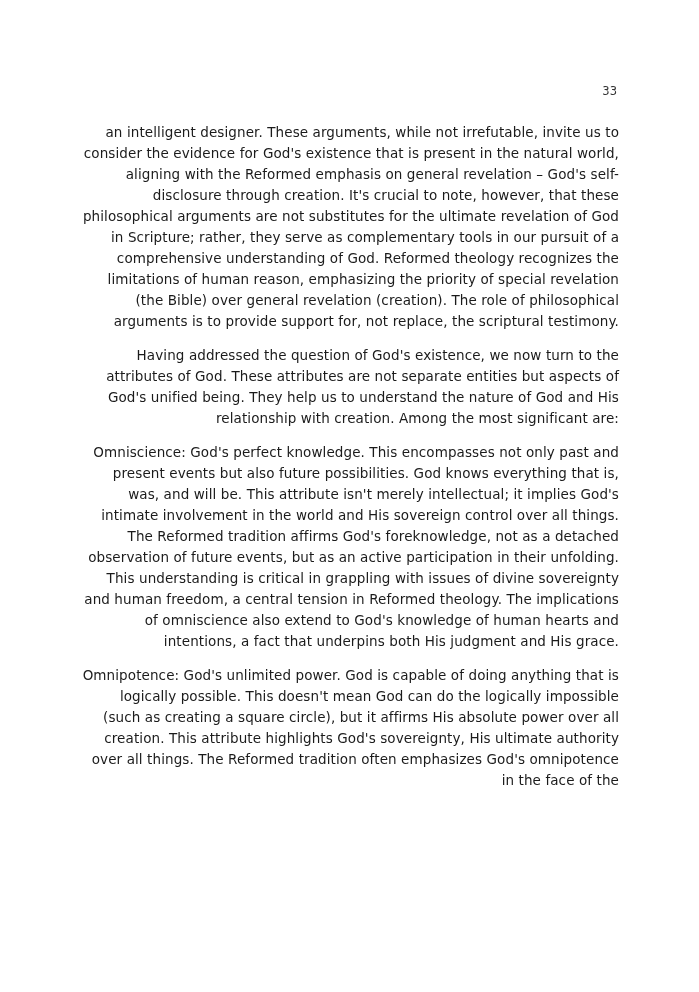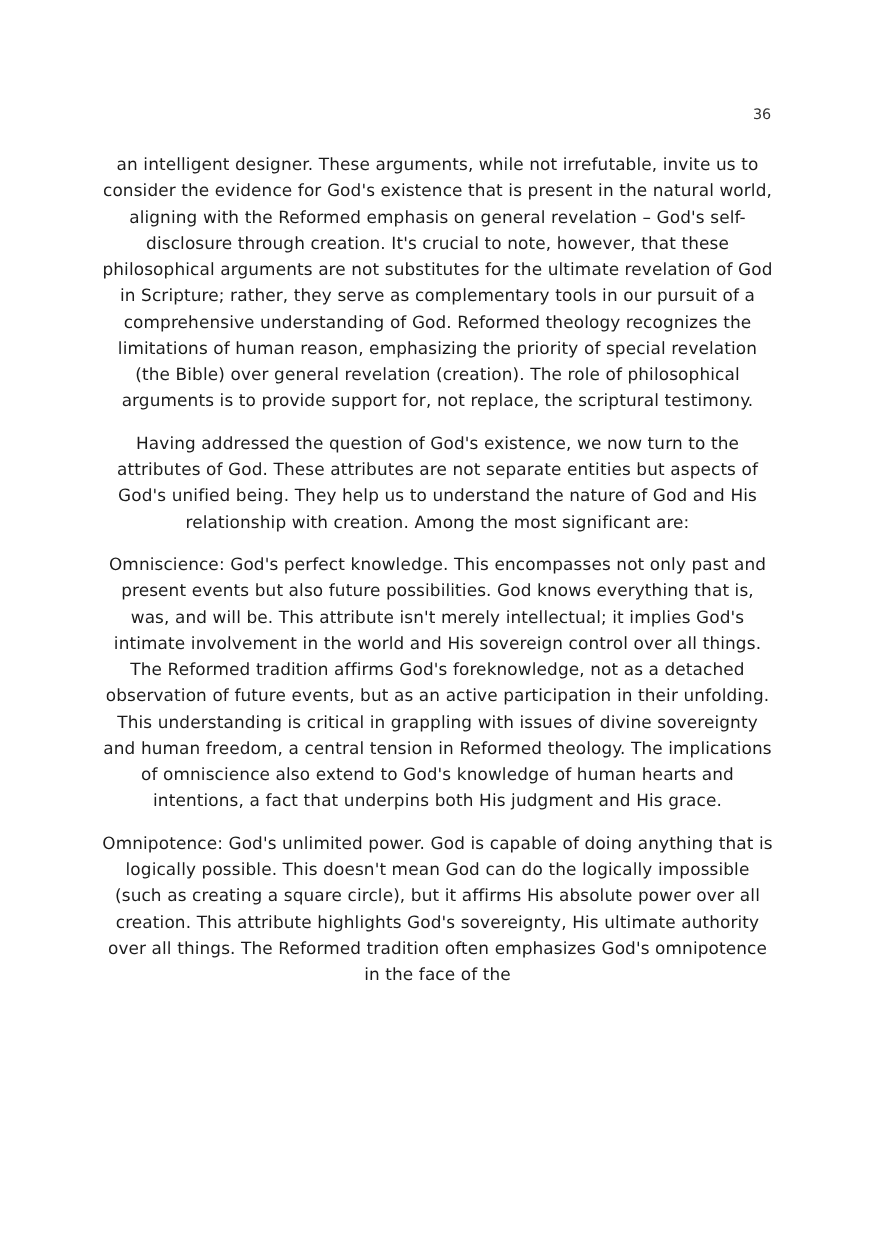--- a/index.html
+++ b/index.html
@@ -23,35 +23,35 @@
     color: #333333;
   }
   .content {
     position: absolute;
     top: 122px;
     left: 81px;
     width: 538px;
     font-size: 13.5px;
     line-height: 21px;
     letter-spacing: 0.1px;
-    text-align: center;
+    text-align: right;
   }
   .content p {
     margin: 0 0 13px 0;
   }
   .content p .term {
     font-weight: normal;
   }
 </style>
 </head>
 <body>
 
 <div class="page">
 
-  <div class="page-number">36</div>
+  <div class="page-number">33</div>
 
   <div class="content">
 
     <p><span>an intelligent designer. These arguments, while not irrefutable, invite us to consider the evidence for God's existence that is present in the natural world, aligning with the Reformed emphasis on general revelation – God's self-disclosure through creation. It's crucial to note, however, that these philosophical arguments are not substitutes for the ultimate revelation of God in Scripture; rather, they serve as complementary tools in our pursuit of a comprehensive understanding of God. Reformed theology recognizes the limitations of human reason, emphasizing the priority of special revelation (the Bible) over general revelation (creation). The role of philosophical arguments is to provide support for, not replace, the scriptural testimony.</span></p>
 
     <p><span>Having addressed the question of God's existence, we now turn to the attributes of God. These attributes are not separate entities but aspects of God's unified being. They help us to understand the nature of God and His relationship with creation. Among the most significant are:</span></p>
 
     <p><span class="term">Omniscience:</span> <span>God's perfect knowledge. This encompasses not only past and present events but also future possibilities. God knows everything that is, was, and will be. This attribute isn't merely intellectual; it implies God's intimate involvement in the world and His sovereign control over all things. The Reformed tradition affirms God's foreknowledge, not as a detached observation of future events, but as an active participation in their unfolding. This understanding is critical in grappling with issues of divine sovereignty and human freedom, a central tension in Reformed theology. The implications of omniscience also extend to God's knowledge of human hearts and intentions, a fact that underpins both His judgment and His grace.</span></p>
 
     <p><span class="term">Omnipotence:</span> <span>God's unlimited power. God is capable of doing anything that is logically possible. This doesn't mean God can do the logically impossible (such as creating a square circle), but it affirms His absolute power over all creation. This attribute highlights God's sovereignty, His ultimate authority over all things. The Reformed tradition often emphasizes God's omnipotence in the face of the</span></p>

